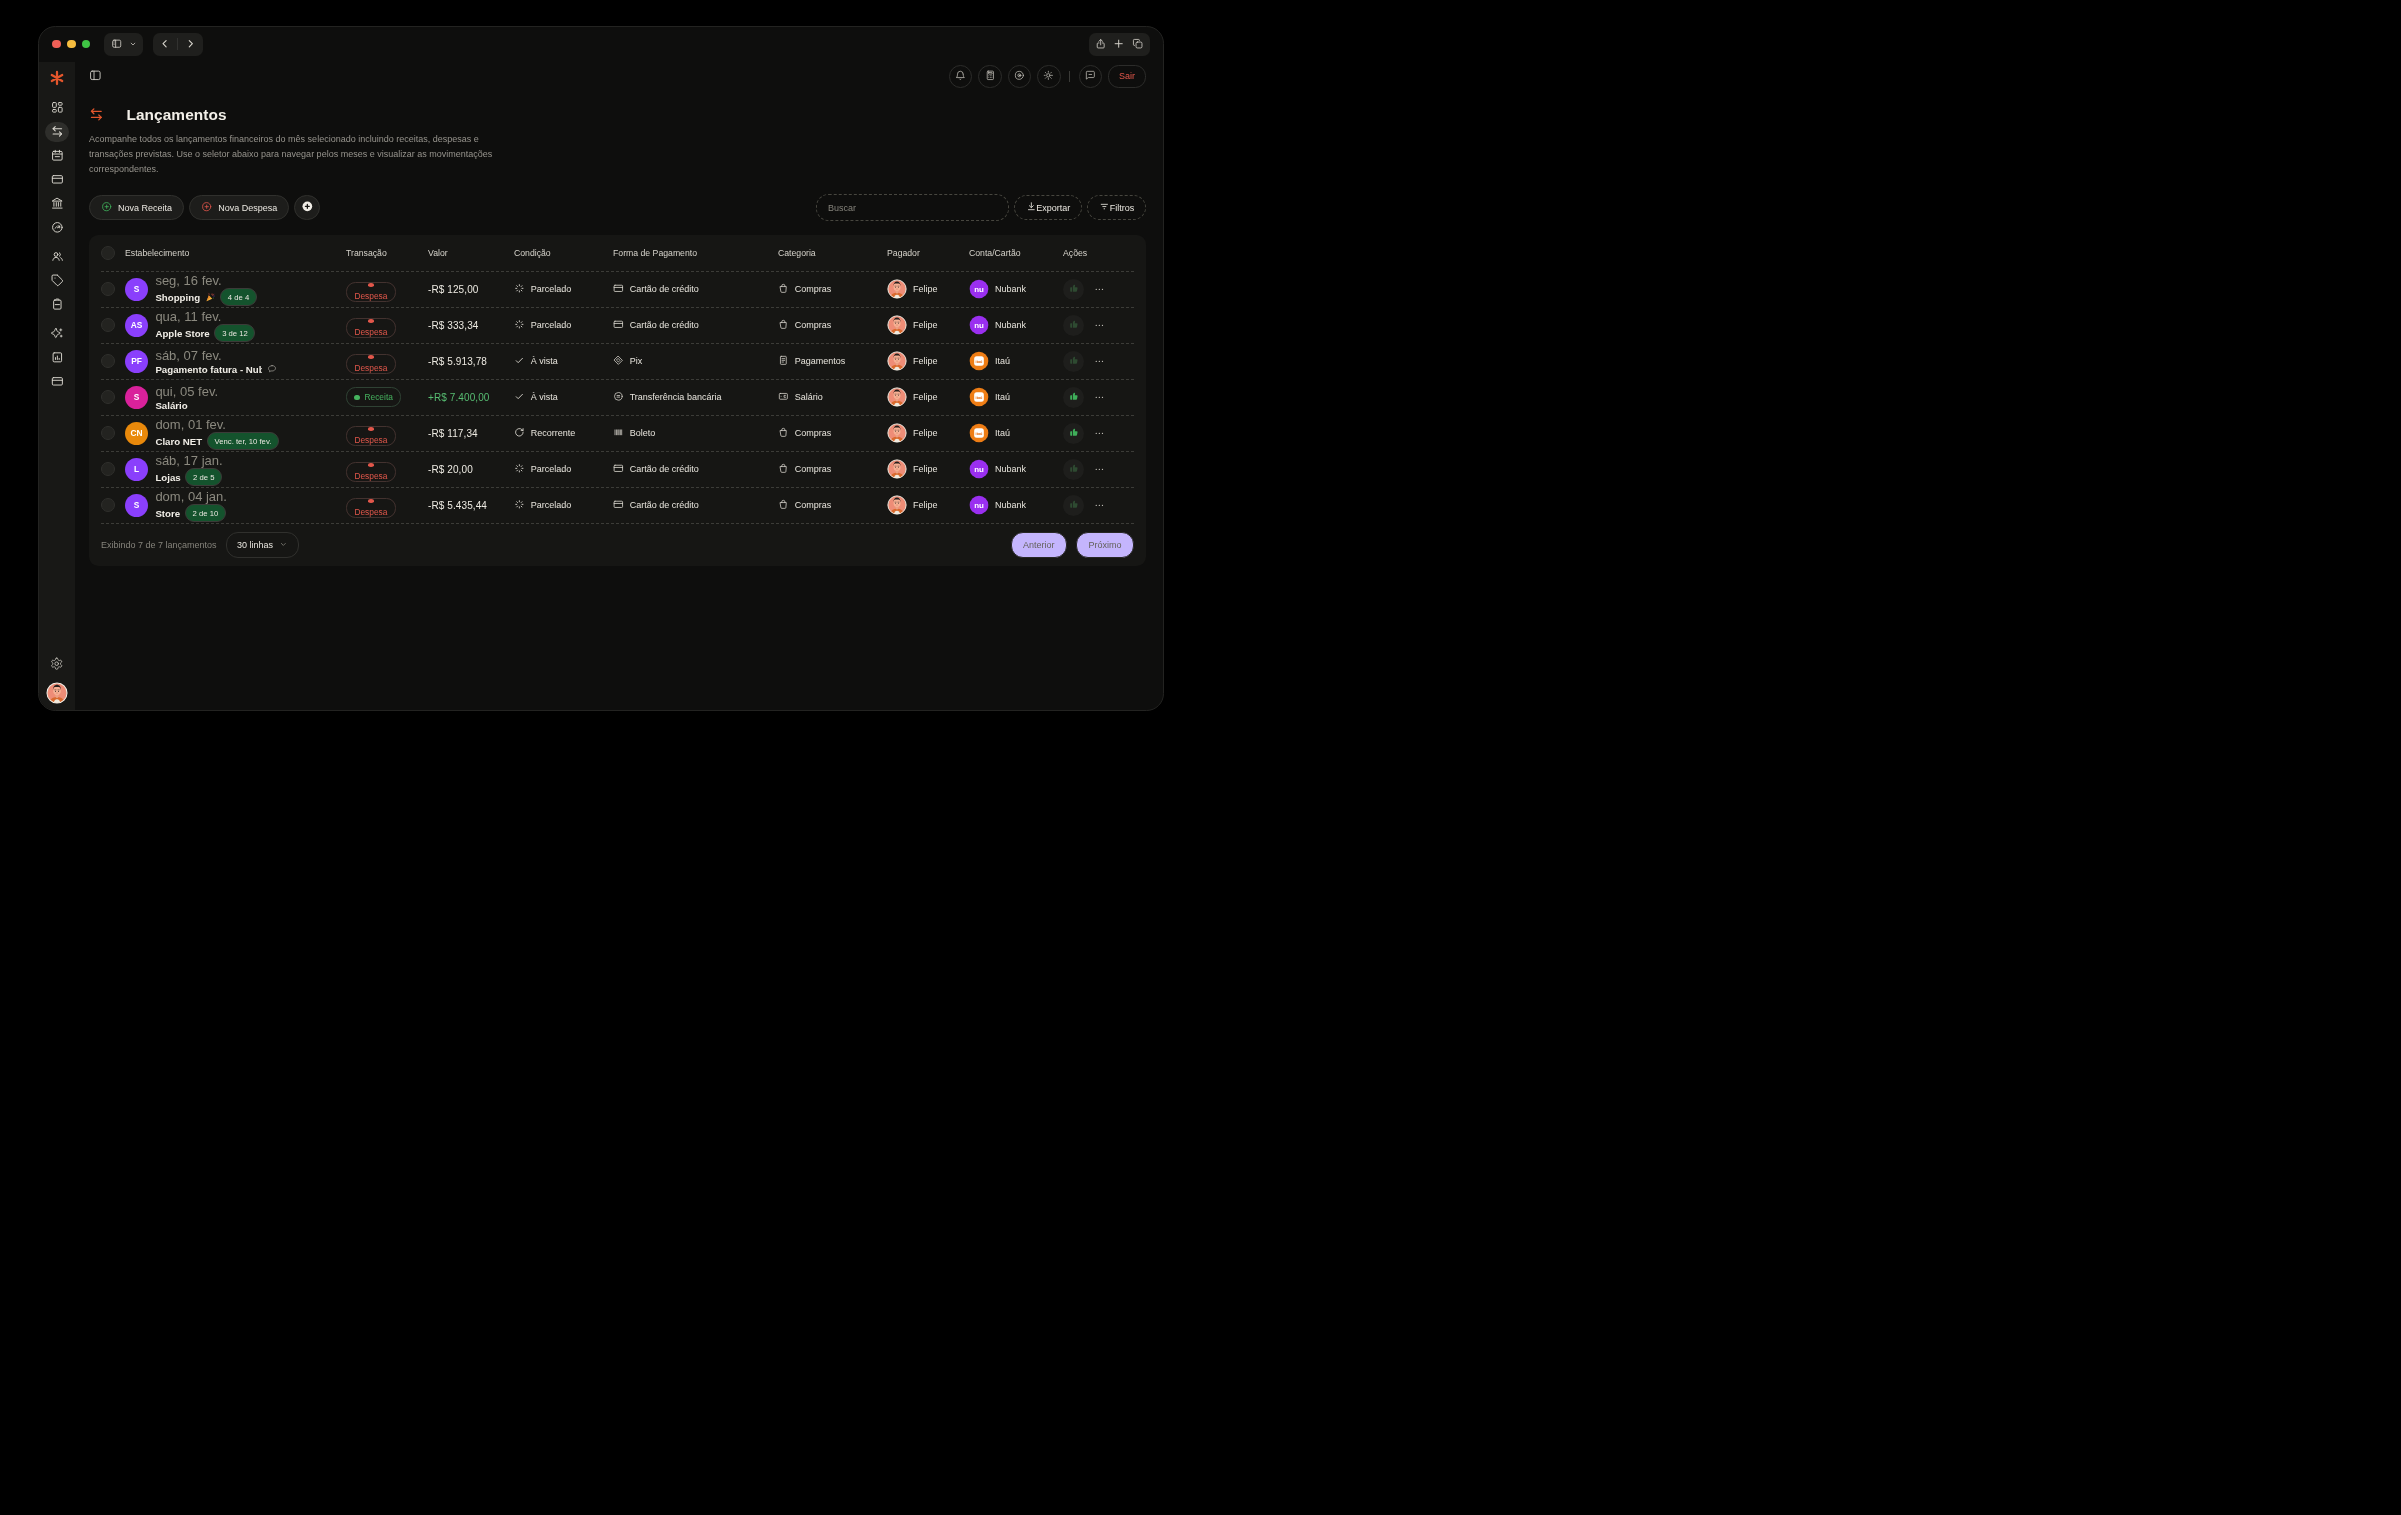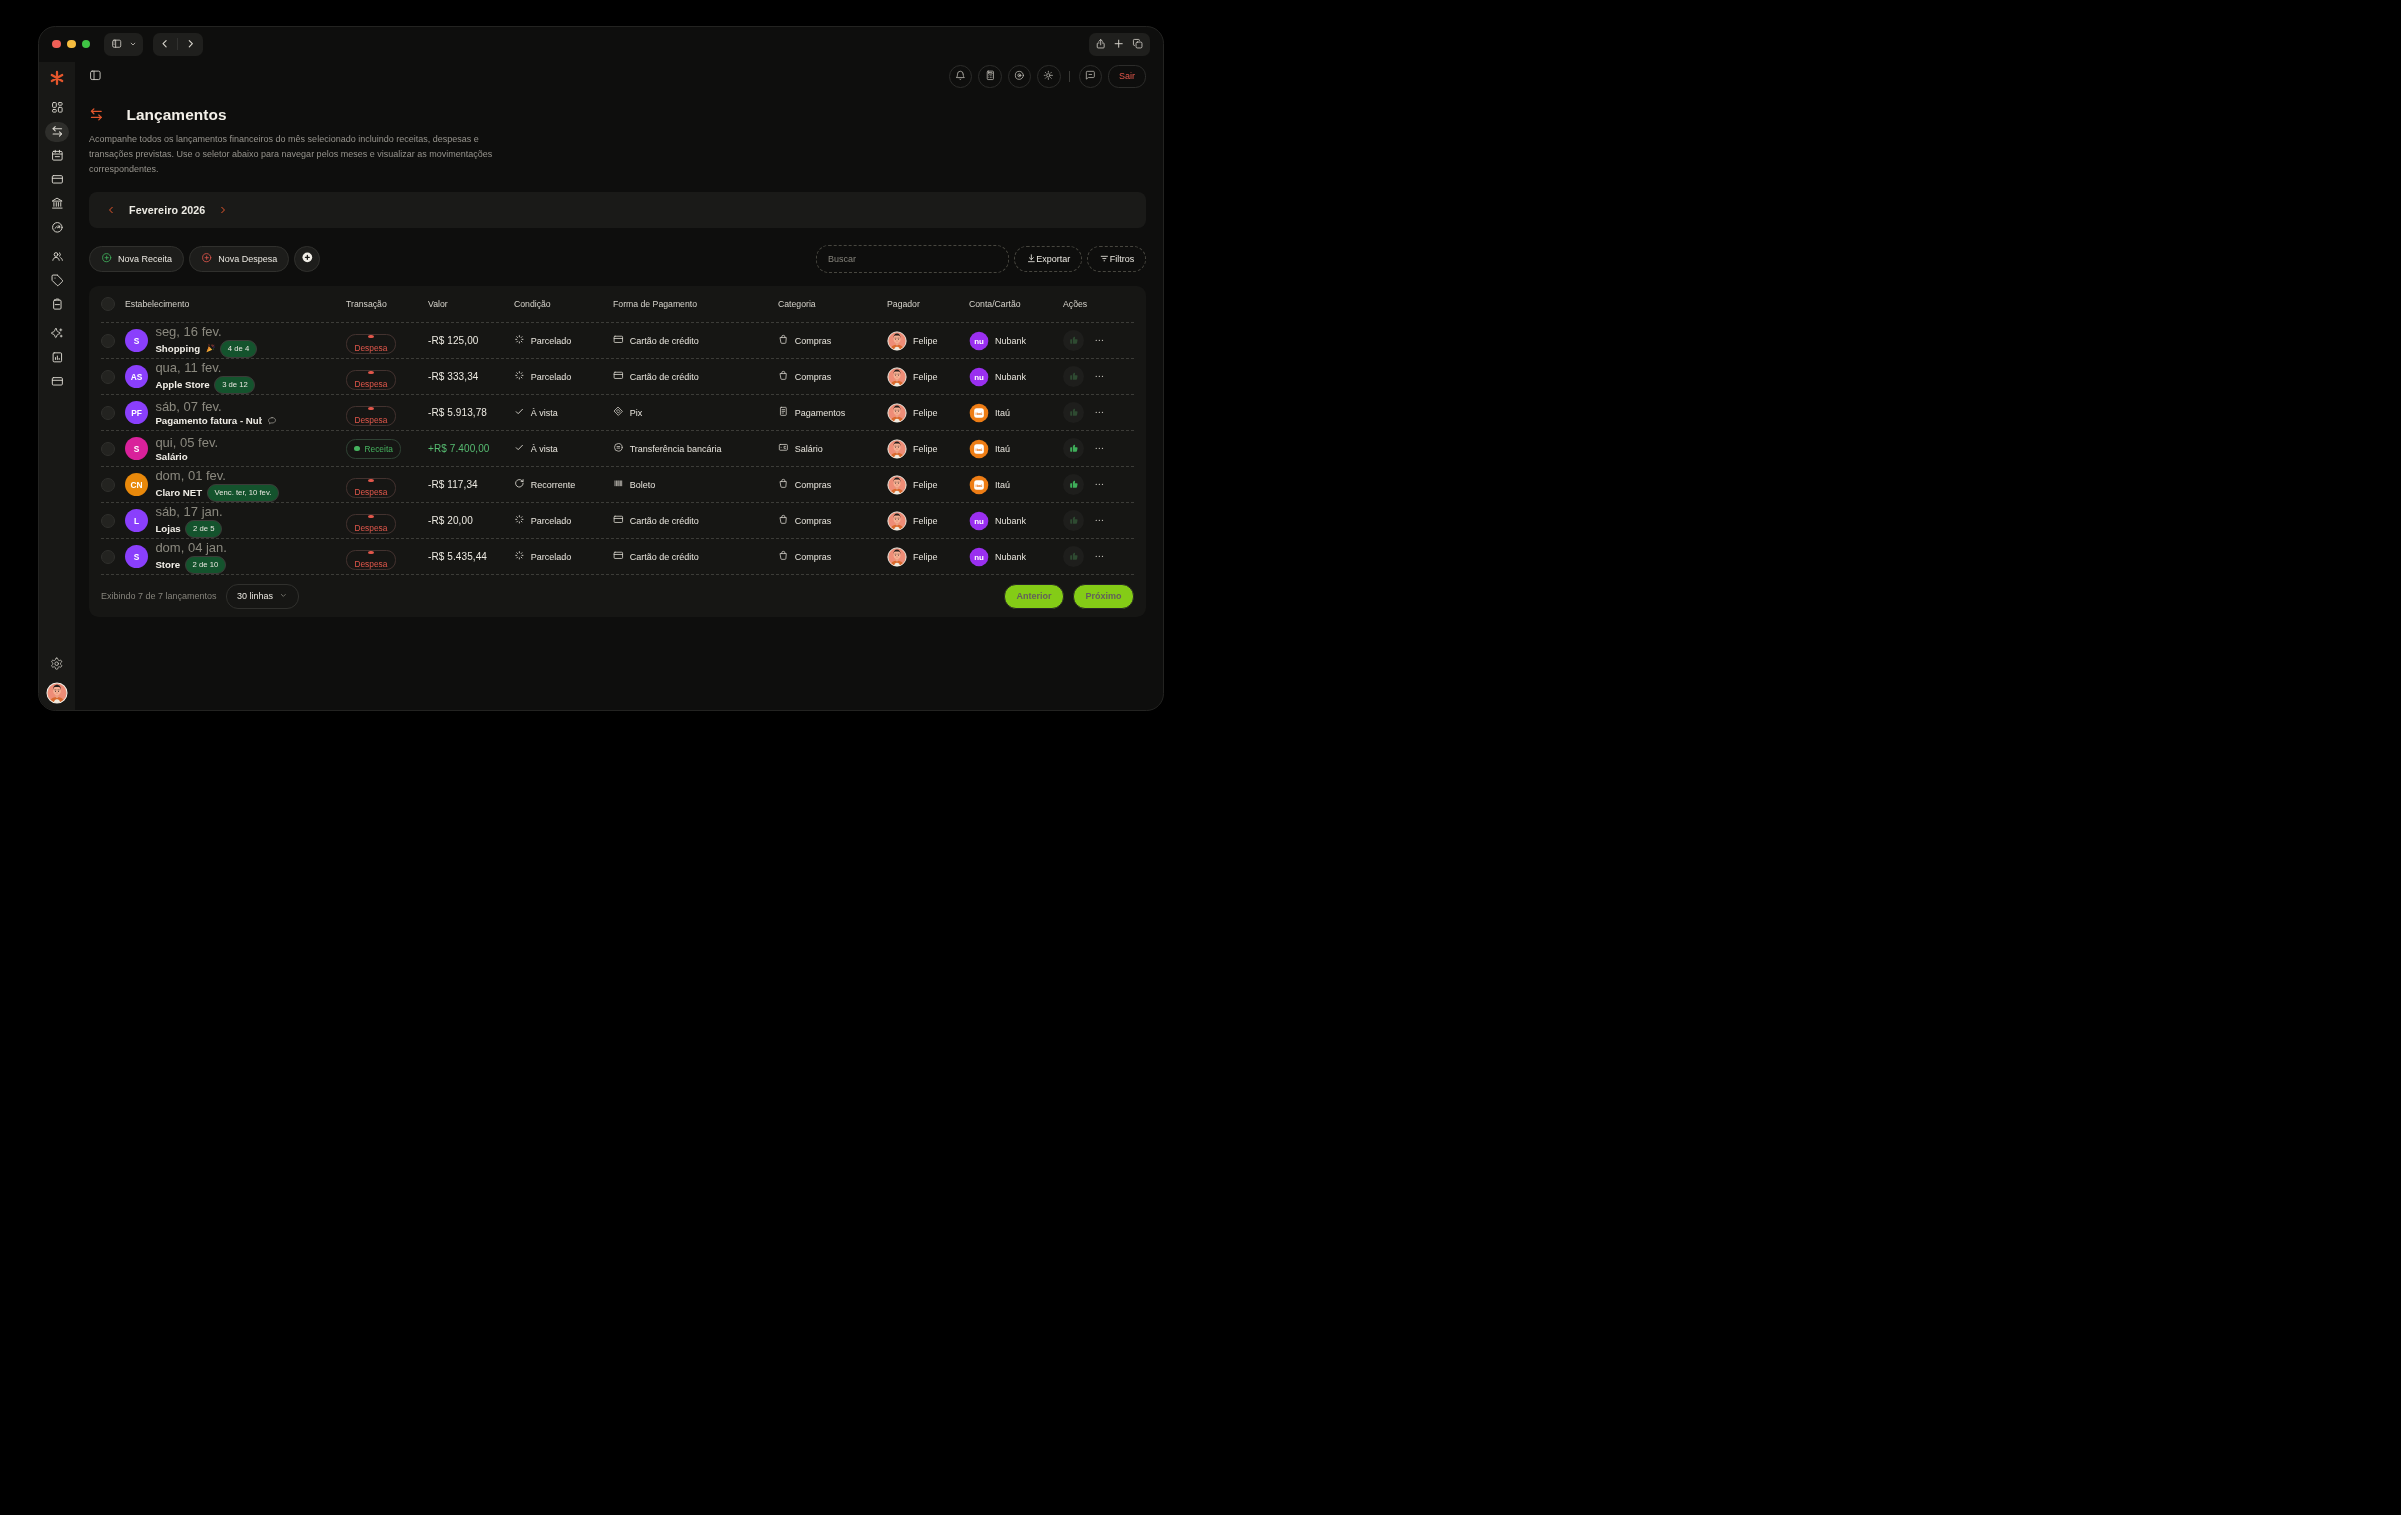--- a/index.html
+++ b/index.html
@@ -131,22 +131,22 @@
   .like-btn.bright{color:#3fae5a;}
   .dots-btn{color:#d5d2ca;letter-spacing:0.7px;}
   .dots-btn svg{width:10.7px;height:10.7px;display:block;}
 
   .t-footer{height:42px;display:flex;align-items:center;gap:9.4px;}
   .foot-summary{font-size:9px;color:#85837b;}
   .rows-pill{height:23.5px;border-radius:12px;border:0.7px solid #30302d;display:flex;align-items:center;
              gap:6px;padding:0 10px;font-size:9px;color:#eae7e0;}
   .rows-pill svg{width:8.7px;height:8.7px;color:#85837b;}
   .foot-spacer{flex:1;}
-  .page-btn{height:23.5px;border-radius:12px;border:0.7px solid #272725;background:#84cc16;
-            display:flex;align-items:center;padding:0 11.4px;font-size:9px;color:#63615b;font-weight:bold;}
+  .page-btn{height:23.5px;border-radius:12px;border:0.7px solid #272725;background:#c4b5fd;
+            display:flex;align-items:center;padding:0 11.4px;font-size:9px;color:#63615b;}
 </style>
 </head>
 <body>
 
 <div id="screen">
  <div id="window">
 
   <div class="titlebar">
     <div class="lights">
       <span class="light red"></span>
@@ -371,33 +371,20 @@
           <span><svg viewBox="0 0 24 24" fill="none" stroke="currentColor" stroke-width="2" stroke-linecap="round" stroke-linejoin="round">
                   <path d="M8 3 4 7l4 4"></path>
                   <path d="M4 7h16"></path>
                   <path d="m16 13 4 4-4 4"></path>
                   <path d="M20 17H4"></path>
                 </svg></span>
           <span class="page-title">Lançamentos</span>
         </div>
         <div class="page-desc">Acompanhe todos os lançamentos financeiros do mês selecionado incluindo receitas, despesas e transações previstas. Use o seletor abaixo para navegar pelos meses e visualizar as movimentações correspondentes.</div>
 
-        <div class="month-panel">
-          <span class="month-chev">
-                <svg viewBox="0 0 24 24" fill="none" stroke="currentColor" stroke-width="2.4" stroke-linecap="round" stroke-linejoin="round">
-                  <path d="M15 5.5 8.5 12l6.5 6.5"></path>
-                </svg>
-              </span>
-          <span class="month-label">Fevereiro 2026</span>
-          <span class="month-chev">
-                <svg viewBox="0 0 24 24" fill="none" stroke="currentColor" stroke-width="2.4" stroke-linecap="round" stroke-linejoin="round">
-                  <path d="m9 5.5 6.5 6.5L9 18.5"></path>
-                </svg>
-              </span>
-        </div>
 
         <div class="toolbar">
           <button class="act-btn">
             <span class="green"><svg viewBox="0 0 24 24" fill="none" stroke="currentColor" stroke-width="1.8" stroke-linecap="round" stroke-linejoin="round">
                     <circle cx="12" cy="12" r="8.6"></circle>
                     <path d="M12 8.4v7.2M8.4 12h7.2"></path>
                   </svg></span>
             <span>Nova Receita</span>
           </button>
           <button class="act-btn">

